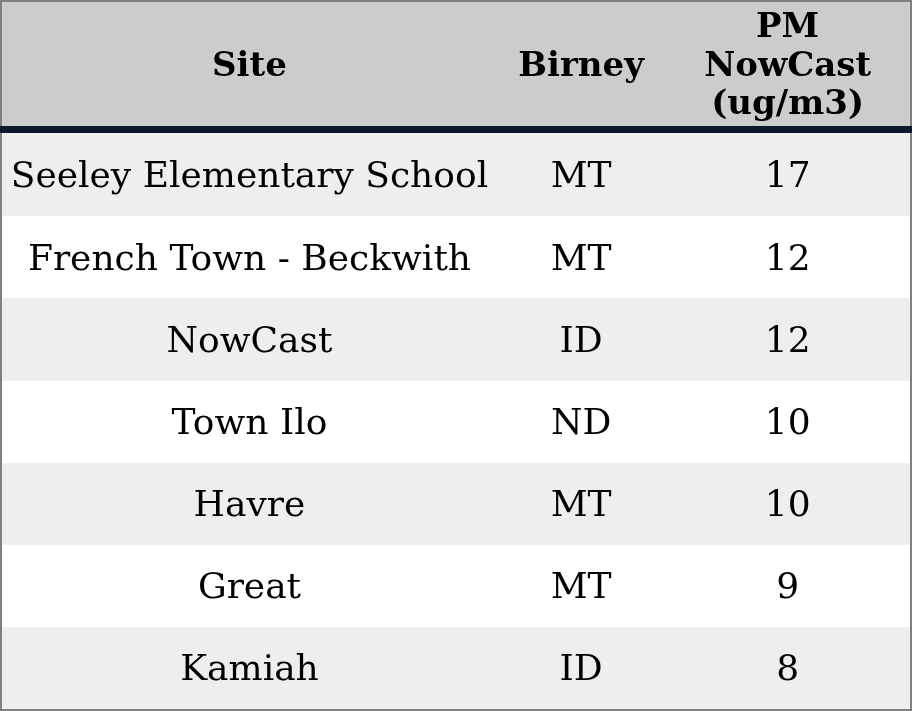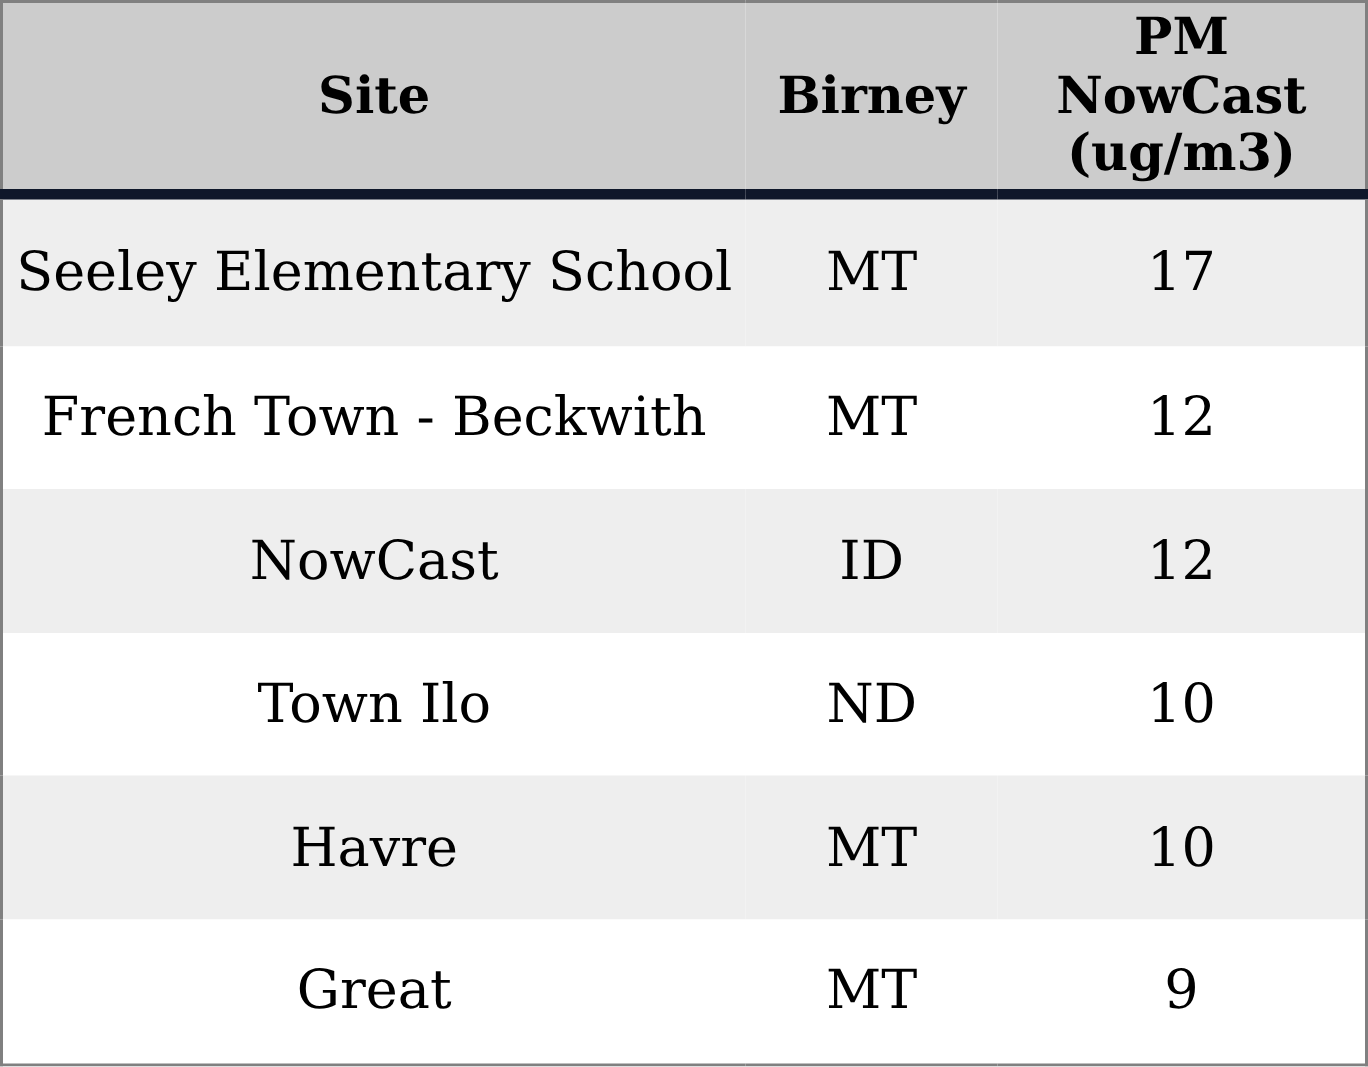--- a/index.html
+++ b/index.html
@@ -94,15 +94,20 @@
       <tr>
         <td>Havre</td>
         <td>MT</td>
         <td>10</td>
       </tr>
       <tr>
         <td>Great</td>
         <td>MT</td>
         <td>9</td>
       </tr>
+      <tr>
+        <td>Kamiah</td>
+        <td>ID</td>
+        <td>8</td>
+      </tr>
     </tbody>
   </table>
 </div>
 
 </body></html>

